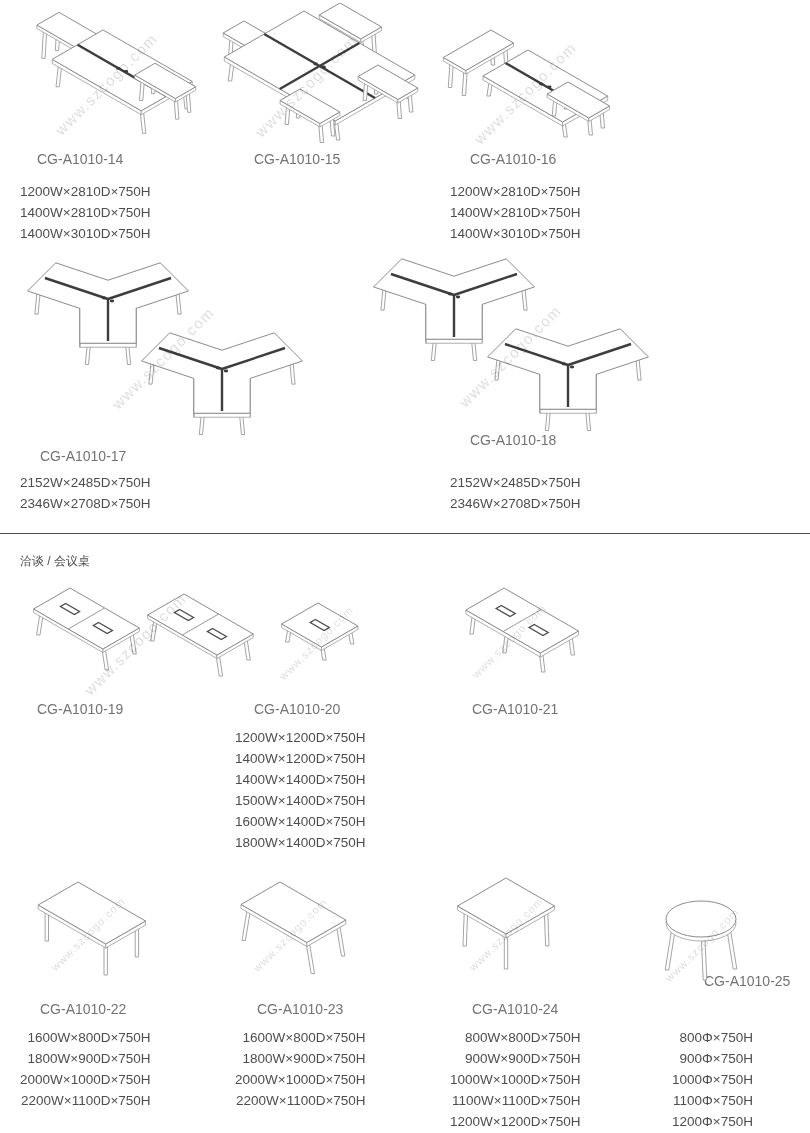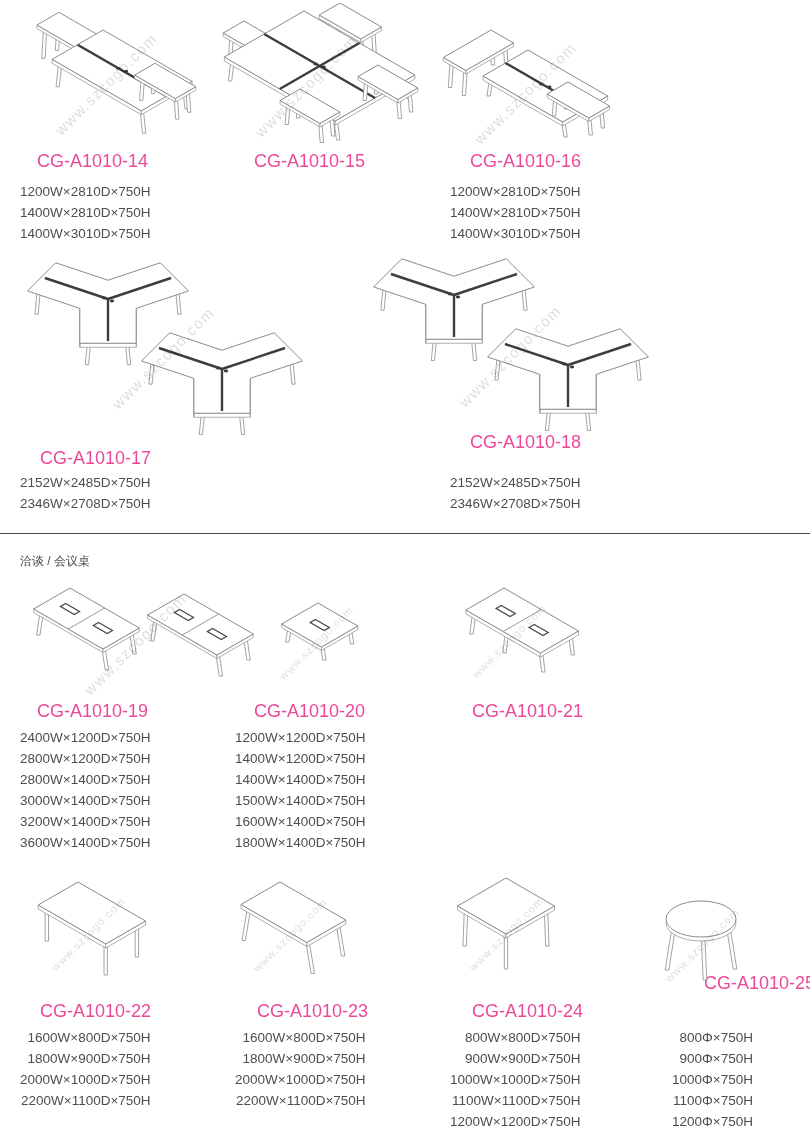--- a/index.html
+++ b/index.html
@@ -4,21 +4,21 @@
 <style>
   html,body{margin:0;padding:0;background:#fff;}
   .page{position:relative;width:810px;height:1133px;background:#ffffff;overflow:hidden;
         font-family:"Liberation Sans","DejaVu Sans",sans-serif;color:#4d4d4d;}
   .illu{position:absolute;}
   .illu svg{position:absolute;left:0;top:0;width:100%;height:100%;z-index:1;}
   .wm{position:absolute;left:50%;top:55%;transform:translate(-50%,-50%) rotate(-45deg);
       font-size:15px;letter-spacing:1.5px;color:rgba(0,0,0,0.14);white-space:nowrap;z-index:3;
       pointer-events:none;}
   .wm-sm{font-size:11px;letter-spacing:1px;}
-  .code{position:absolute;font-size:18px;color:#ec4899;white-space:nowrap;text-align:right;}
+  .code{position:absolute;font-size:14px;color:#737373;white-space:nowrap;text-align:right;}
   .dims{position:absolute;font-size:13.5px;line-height:21px;color:#4d4d4d;white-space:nowrap;text-align:right;}
   .divider{position:absolute;left:0;top:533px;width:810px;height:1px;background:#4a4a4a;}
   .section-title{position:absolute;left:20px;top:553px;font-size:12px;color:#4a4a4a;text-align:center;}
   
   .tp{fill:#ffffff;stroke:#8b8b8b;stroke-width:1;stroke-linejoin:round;}
   .bd{fill:#ffffff;stroke:#9a9a9a;stroke-width:0.8;}
   .lg{fill:#ffffff;stroke:#9a9a9a;stroke-width:0.9;}
   .dk{stroke:#3d3d3d;stroke-width:2.4;fill:none;}
   .ln{stroke:#9a9a9a;stroke-width:1;fill:none;}
   .gr{fill:#ffffff;stroke:#4a4a4a;stroke-width:1.3;}
@@ -280,28 +280,20 @@
         <path d="M102.372,71 L140.476,49 L140.476,53 L102.372,75 Z" class="bd"></path>
         <polygon points="66,6 140.476,49 102.372,71 27.896,28" class="tp"></polygon>
         <path d="M103.238,27.5 L65.134,49.5" class="ln"></path>
         <polygon points="63.402,23.5 77.258,31.5 72.062,34.5 58.206,26.5" class="gr"></polygon>
         <polygon points="96.31,42.5 110.166,50.5 104.97,53.5 91.114,45.5" class="gr"></polygon>
       </svg>
     <div class="wm wm-sm">www.szcogo.com</div>
   </div>
 
   <div class="code" style="left:37px;top:701px;">CG-A1010-19</div>
-  <div class="dims" style="left:20px;top:727px;">
-    <div>2400W×1200D×750H</div>
-    <div>2800W×1200D×750H</div>
-    <div>2800W×1400D×750H</div>
-    <div>3000W×1400D×750H</div>
-    <div>3200W×1400D×750H</div>
-    <div>3600W×1400D×750H</div>
-  </div>
   <div class="code" style="left:254px;top:701px;">CG-A1010-20</div>
   <div class="dims" style="left:235px;top:727px;">
     <div>1200W×1200D×750H</div>
     <div>1400W×1200D×750H</div>
     <div>1400W×1400D×750H</div>
     <div>1500W×1400D×750H</div>
     <div>1600W×1400D×750H</div>
     <div>1800W×1400D×750H</div>
   </div>
   <div class="code" style="left:472px;top:701px;">CG-A1010-21</div>

